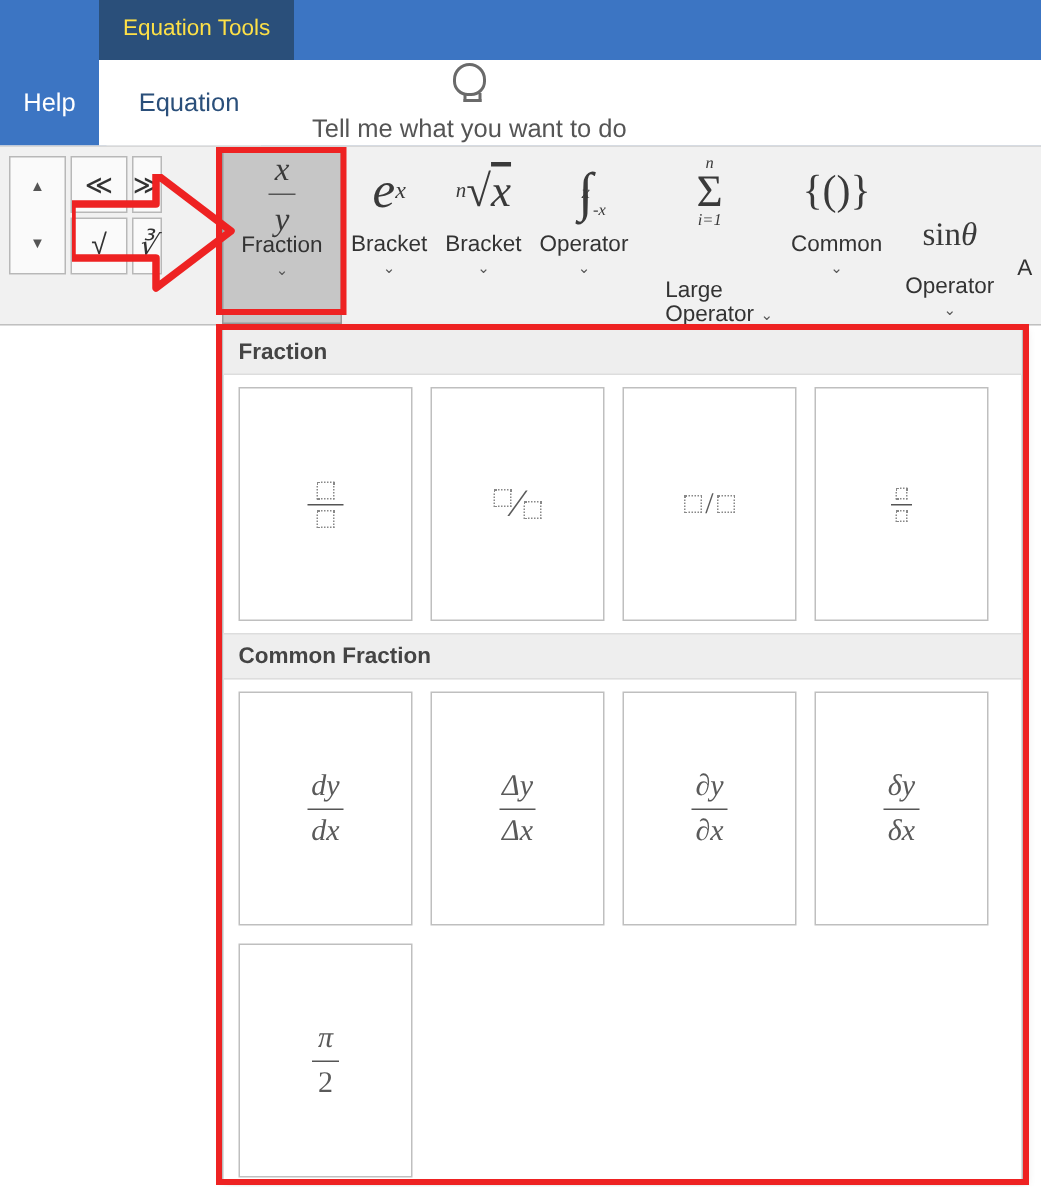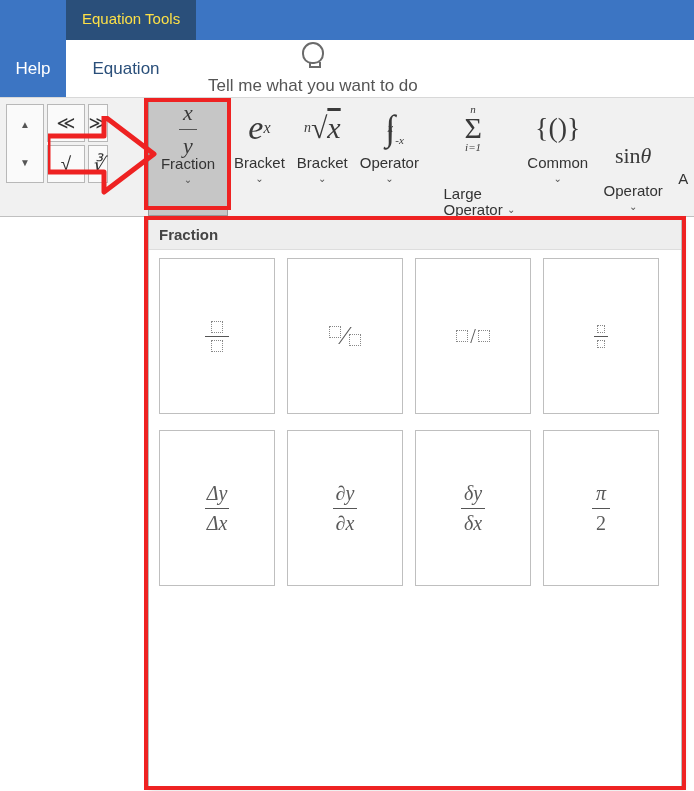--- a/index.html
+++ b/index.html
@@ -342,21 +342,29 @@
         </div>
     </div>
     <div class="galitem">
       <div class="stackfrac">
           <span class="tinyplace"></span>
           <div class="fracline" style="width:14px;"></div>
           <span class="tinyplace"></span>
         </div>
     </div>
   </div>
+  <div class="galhdr">Common Fraction</div>
   <div class="galrow">
+    <div class="galitem">
+      <div class="stackfrac">
+          <span>dy</span>
+          <div class="fracline"></div>
+          <span>dx</span>
+        </div>
+    </div>
     <div class="galitem">
       <div class="stackfrac">
           <span>Δy</span>
           <div class="fracline"></div>
           <span>Δx</span>
         </div>
     </div>
     <div class="galitem">
       <div class="stackfrac">
           <span>∂y</span>

